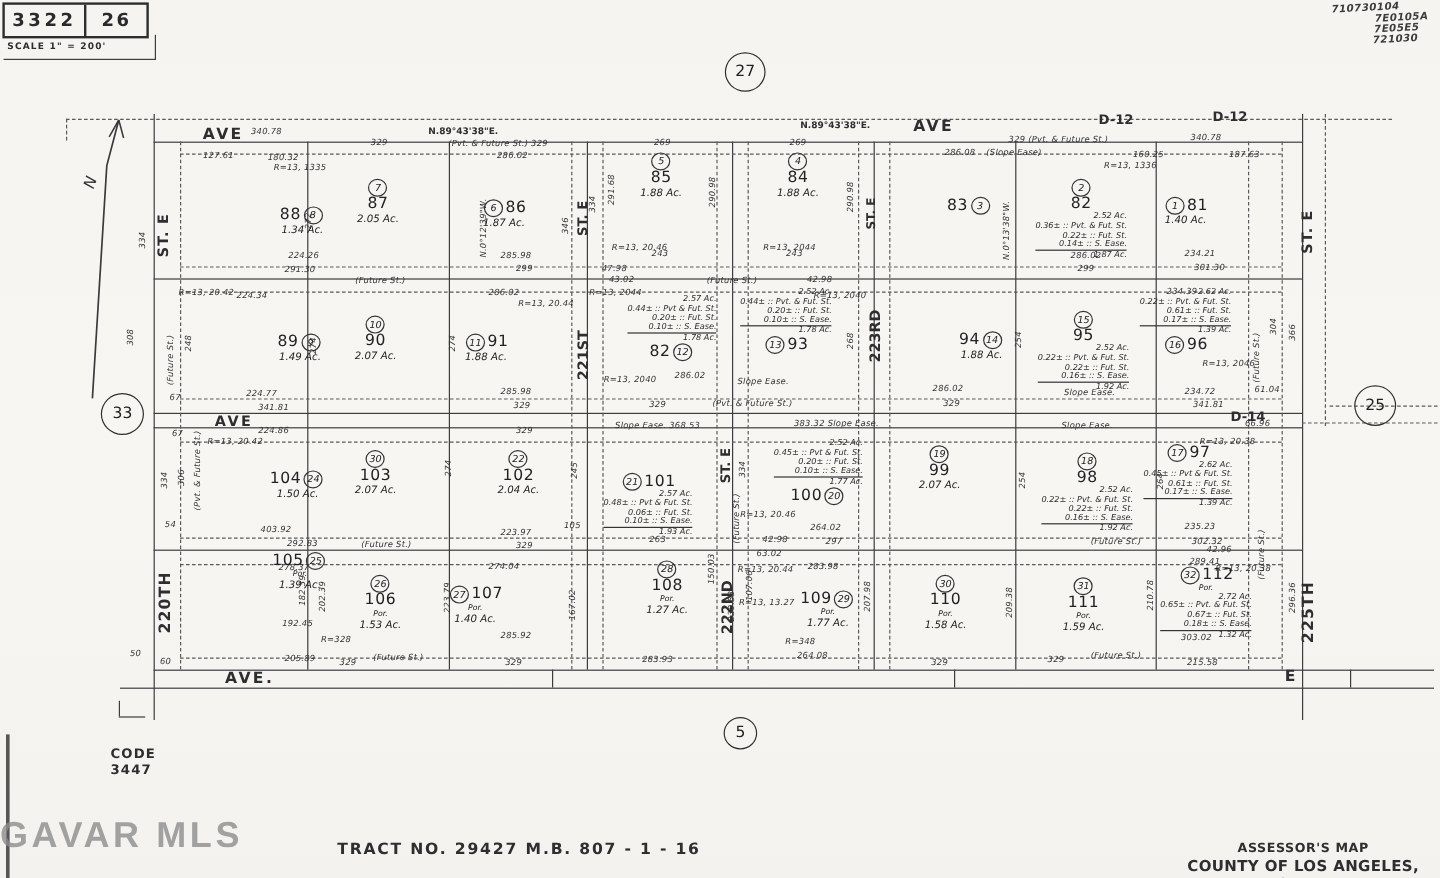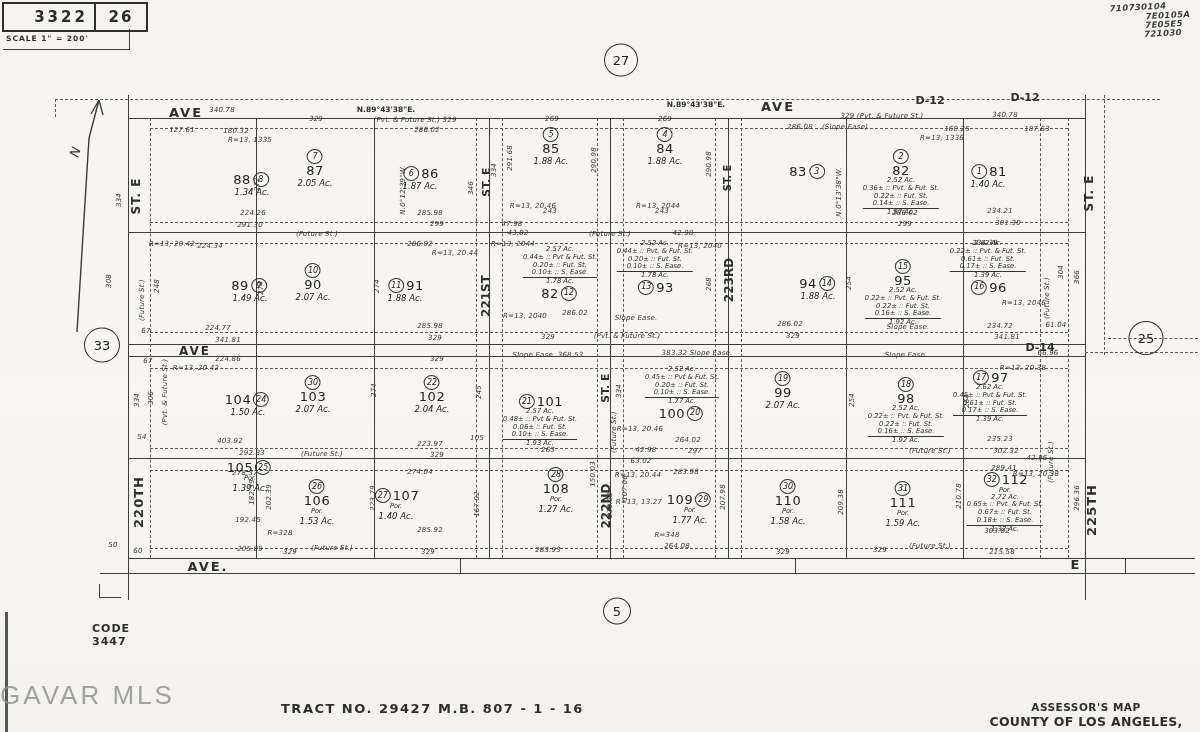--- a/index.html
+++ b/index.html
@@ -21,42 +21,42 @@
   .ann.vert{transform:translate(-50%,-50%) rotate(-90deg);}
   .parcel{position:absolute;transform:translateX(-50%);text-align:center;line-height:1;}
   .pnumline{white-space:nowrap;height:14px;line-height:14px;}
   .pnum{font-size:13px;letter-spacing:.5px;color:#222;vertical-align:middle;}
   .pcirc{display:inline-flex;width:14px;height:13px;border:1px solid #333;border-radius:50%;
     font-size:8px;align-items:center;justify-content:center;margin:0 2px;vertical-align:middle;
     font-style:italic;color:#222;background:transparent;}
   .prefline{height:15px;}
   .ac{font-size:8.5px;font-style:italic;white-space:nowrap;margin-top:2px;color:#222;}
   .por{font-size:6.5px;font-style:italic;white-space:nowrap;margin-top:1px;color:#222;}
-  .tline{font-size:6.8px;font-style:italic;line-height:7.8px;white-space:nowrap;color:#2c2c2c;text-align:center;}
+  .tline{font-size:6.8px;font-style:italic;line-height:7.8px;white-space:nowrap;color:#2c2c2c;text-align:right;}
   .tline.ul{border-bottom:1px solid #333;}
   .pref-circle{position:absolute;border:1.3px solid #2f2f2f;border-radius:50%;
     display:flex;align-items:center;justify-content:center;transform:translate(-50%,-50%);
     font-size:13px;color:#222;background:transparent;}
   .idbox{position:absolute;left:2px;top:2px;width:118px;height:26px;border:2px solid #2e2e2e;
-    display:flex;background:transparent;padding-left:24px;}
+    display:flex;background:transparent;}
   .idcell{flex:0 0 66px;border-right:2px solid #2e2e2e;display:flex;align-items:center;justify-content:center;
     font-size:15px;font-weight:bold;letter-spacing:3px;}
   .idcell2{flex:1;display:flex;align-items:center;justify-content:center;font-size:15px;font-weight:bold;letter-spacing:2px;}
   .scale{position:absolute;left:6px;top:34px;font-size:7.5px;font-weight:bold;letter-spacing:1px;color:#2e2e2e;}
   .wm-photo{position:absolute;left:0;top:19px;font-size:19px;color:#9a9a9a;opacity:.85;
     font-family:"Liberation Sans",sans-serif;white-space:nowrap;letter-spacing:.5px;}
   .hand{position:absolute;font-size:8.5px;font-style:italic;font-weight:bold;color:#3c3c3c;
     transform:translate(-50%,-50%) rotate(-3deg);white-space:nowrap;letter-spacing:.4px;}
   .scanbar{position:absolute;left:5px;top:612px;width:3px;height:120px;background:#3a3a3a;opacity:.85;}
   .notebox{position:absolute;left:747px;top:650px;width:152px;height:28px;border:1px solid #3a3a3a;
     box-shadow:0 0 0 1px #f5f4f1,0 0 0 2px #8a8a8a22;padding:3px 0 0 4px;
     font-family:"DejaVu Sans Mono",monospace;font-size:7.6px;font-weight:bold;line-height:10px;color:#222;}
   .code{position:absolute;left:92px;top:622px;font-size:11px;font-weight:bold;letter-spacing:1px;line-height:13px;color:#2e2e2e;}
-  .wm-gavar{position:absolute;left:0px;top:680px;font-size:26px;color:#8d8d8d;opacity:.8;
-    font-family:"Liberation Sans",sans-serif;font-weight:normal;letter-spacing:3px;}
+  .wm-gavar{position:absolute;left:0px;top:680px;font-size:30px;color:#8d8d8d;opacity:.8;
+    font-family:"Liberation Sans",sans-serif;font-weight:bold;letter-spacing:3px;}
   .prev{position:absolute;left:92px;top:699px;font-size:10.5px;font-weight:bold;letter-spacing:.4px;line-height:13px;color:#2e2e2e;}
   .tract{position:absolute;left:281px;top:701px;font-size:13px;font-weight:bold;letter-spacing:1.5px;color:#2e2e2e;}
   .mb{position:absolute;left:438px;top:701px;font-size:13px;font-weight:bold;letter-spacing:1.5px;color:#2e2e2e;}
   .assessor{position:absolute;left:980px;top:701px;width:212px;text-align:center;color:#2e2e2e;}
   .assessor .a1{font-size:10.5px;font-weight:bold;letter-spacing:.5px;}
   .assessor .a2{font-size:12.5px;font-weight:bold;letter-spacing:.3px;margin-top:1px;}
   .north{position:absolute;left:62px;top:86px;}
 </style>
 </head>
 <body>
@@ -231,21 +231,21 @@
       <div class="ann" style="left: 322px; top: 454px;">(Future St.)</div>
       <div class="ann" style="left: 430px; top: 444px;">223.97</div>
       <div class="ann" style="left: 437px; top: 455px;">329</div>
       <div class="ann" style="left: 688px; top: 440px;">264.02</div>
       <div class="ann" style="left: 695px; top: 451px;">297</div>
       <div class="ann" style="left: 646px; top: 450px;">42.98</div>
       <div class="ann" style="left: 641px; top: 461px;">63.02</div>
       <div class="ann" style="left: 1000px; top: 439px;">235.23</div>
       <div class="ann" style="left: 1006px; top: 451px;">302.32</div>
       <div class="ann" style="left: 930px; top: 451px;">(Future St.)</div>
-      <div class="ann" style="left: 1037px; top: 458px;">42.96</div>
+      <div class="ann" style="left: 1016px; top: 458px;">42.96</div>
       <div class="ann" style="left: 142px; top: 437px;">54</div>
       <div class="ann" style="left: 245px; top: 473px;">278.37</div>
       <div class="ann" style="left: 420px; top: 472px;">274.04</div>
       <div class="ann" style="left: 686px; top: 472px;">283.98</div>
       <div class="ann" style="left: 1004px; top: 468px;">289.41</div>
       <div class="ann vert" style="left: 252px; top: 492px;">182.39</div>
       <div class="ann vert" style="left: 269px; top: 497px;">202.39</div>
       <div class="ann vert" style="left: 373px; top: 498px;">223.79</div>
       <div class="ann vert" style="left: 477px; top: 504px;">167.02</div>
       <div class="ann vert" style="left: 593px; top: 474px;">150.03</div>

